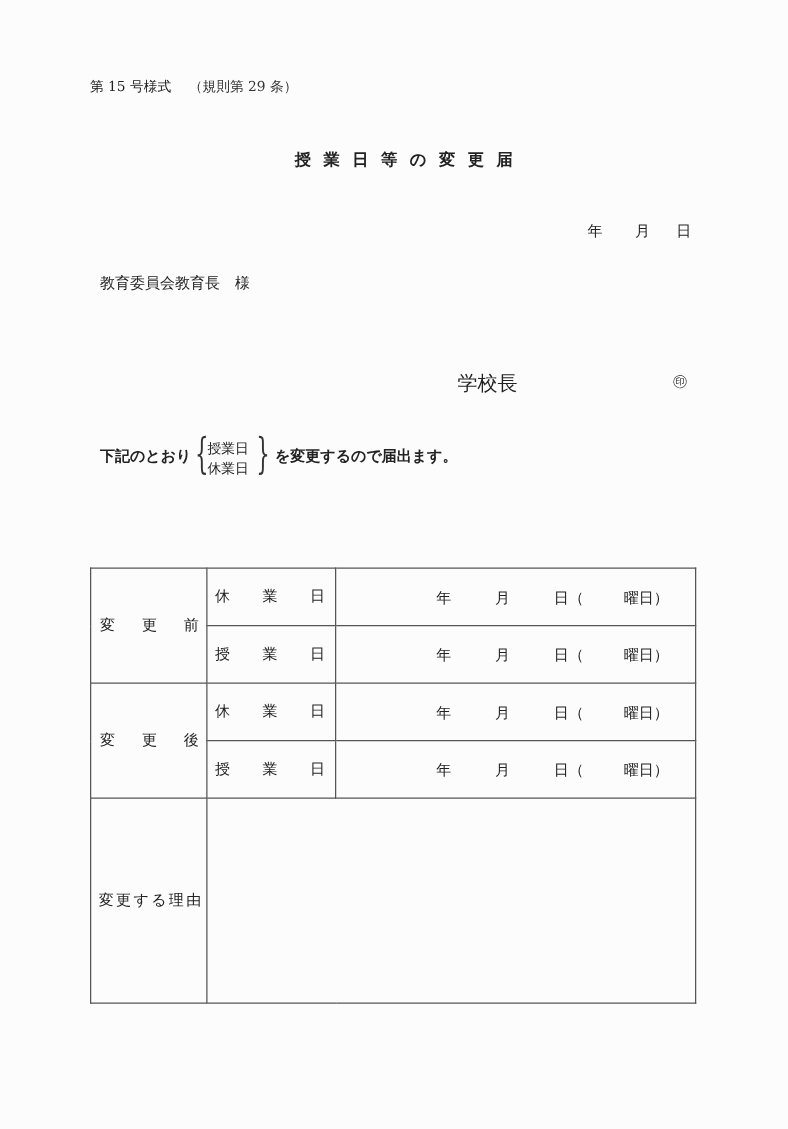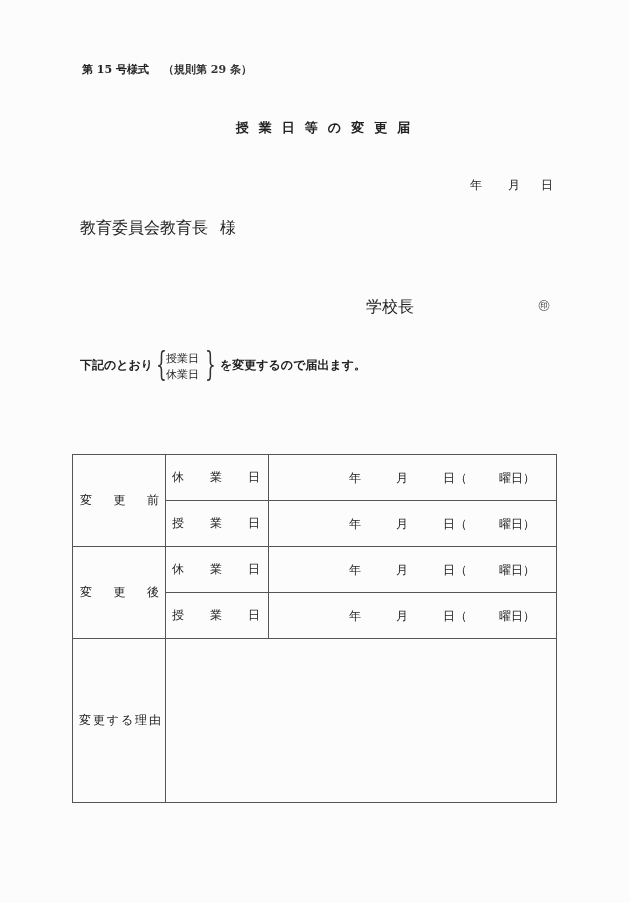--- a/index.html
+++ b/index.html
@@ -1,25 +1,25 @@
 <!DOCTYPE html>
 <html><head>
 <meta charset="utf-8">
 <style>
   html, body { margin:0; padding:0; }
   body {
     width:630px; height:903px; background:#fcfcfc; position:relative; overflow:hidden;
     font-family:"DejaVu Serif","Liberation Serif",serif; color:#222;
   }
   .abs { position:absolute; white-space:nowrap; }
-  .form-no { left:82px; top:62px; font-size:11px;font-weight:bold; }
+  .form-no { left:72px; top:62px; font-size:11px; }
   .form-no .rule { margin-left:14px; color:#333; }
   .title { left:0; width:630px; text-align:center; top:119px; font-size:13px; font-weight:bold; letter-spacing:10px; padding-left:26px; box-sizing:border-box; }
   .date { top:177px; font-size:12px; }
-  .addressee { left:80px; top:218px; font-size:16px; }
+  .addressee { left:80px; top:218px; font-size:12px; }
   .addressee .sama { margin-left:12px; }
   .principal { left:366px; top:297px; font-size:16px; }
   .seal { left:538px; top:297px; font-size:12px; }
   .notice { left:80px; top:345px; font-size:12px; height:42px; }
   .notice-part { position:absolute;font-weight:bold; }
   .brace { position:absolute; font-size:14px; color:#333; }
   .choice { position:absolute; font-size:11px; }
 
   table.form {
     position:absolute; left:72px; top:454px; width:485px; border-collapse:collapse;

